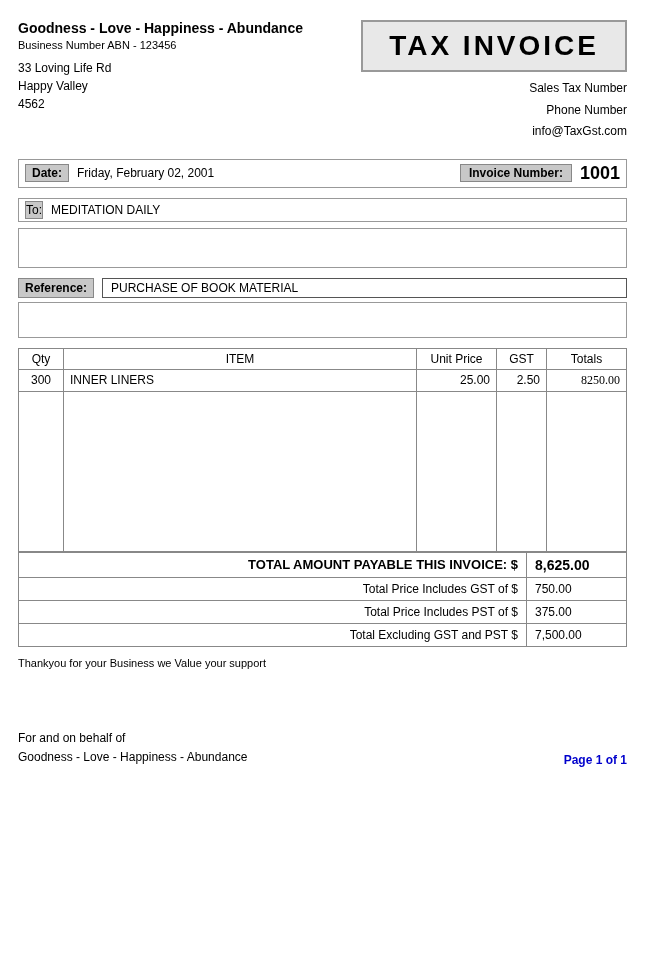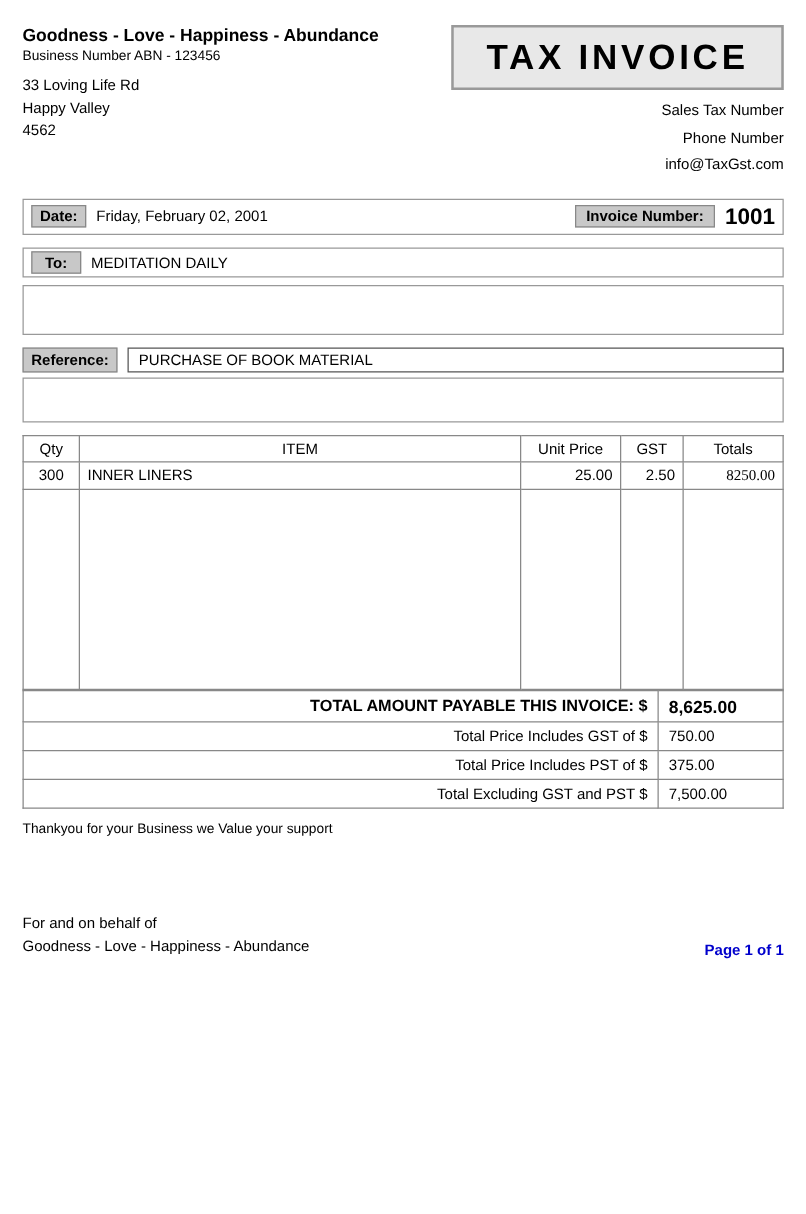--- a/index.html
+++ b/index.html
@@ -94,22 +94,22 @@
       display: flex;
       align-items: center;
       gap: 8px;
       margin-bottom: 6px;
       padding: 2px 6px;
       border: 1px solid #999;
     }
     .to-label {
       background: #c8c8c8;
       border: 1px solid #888;
-      padding: 1px 10px;
-      font-weight: bold;
+      padding: 1px 0;
+      font-weight: normal;
       font-size: 12px;
     }
     .spacer-box {
       height: 40px;
       border: 1px solid #999;
       margin-bottom: 10px;
     }
     .reference-row {
       display: flex;
       align-items: center;

